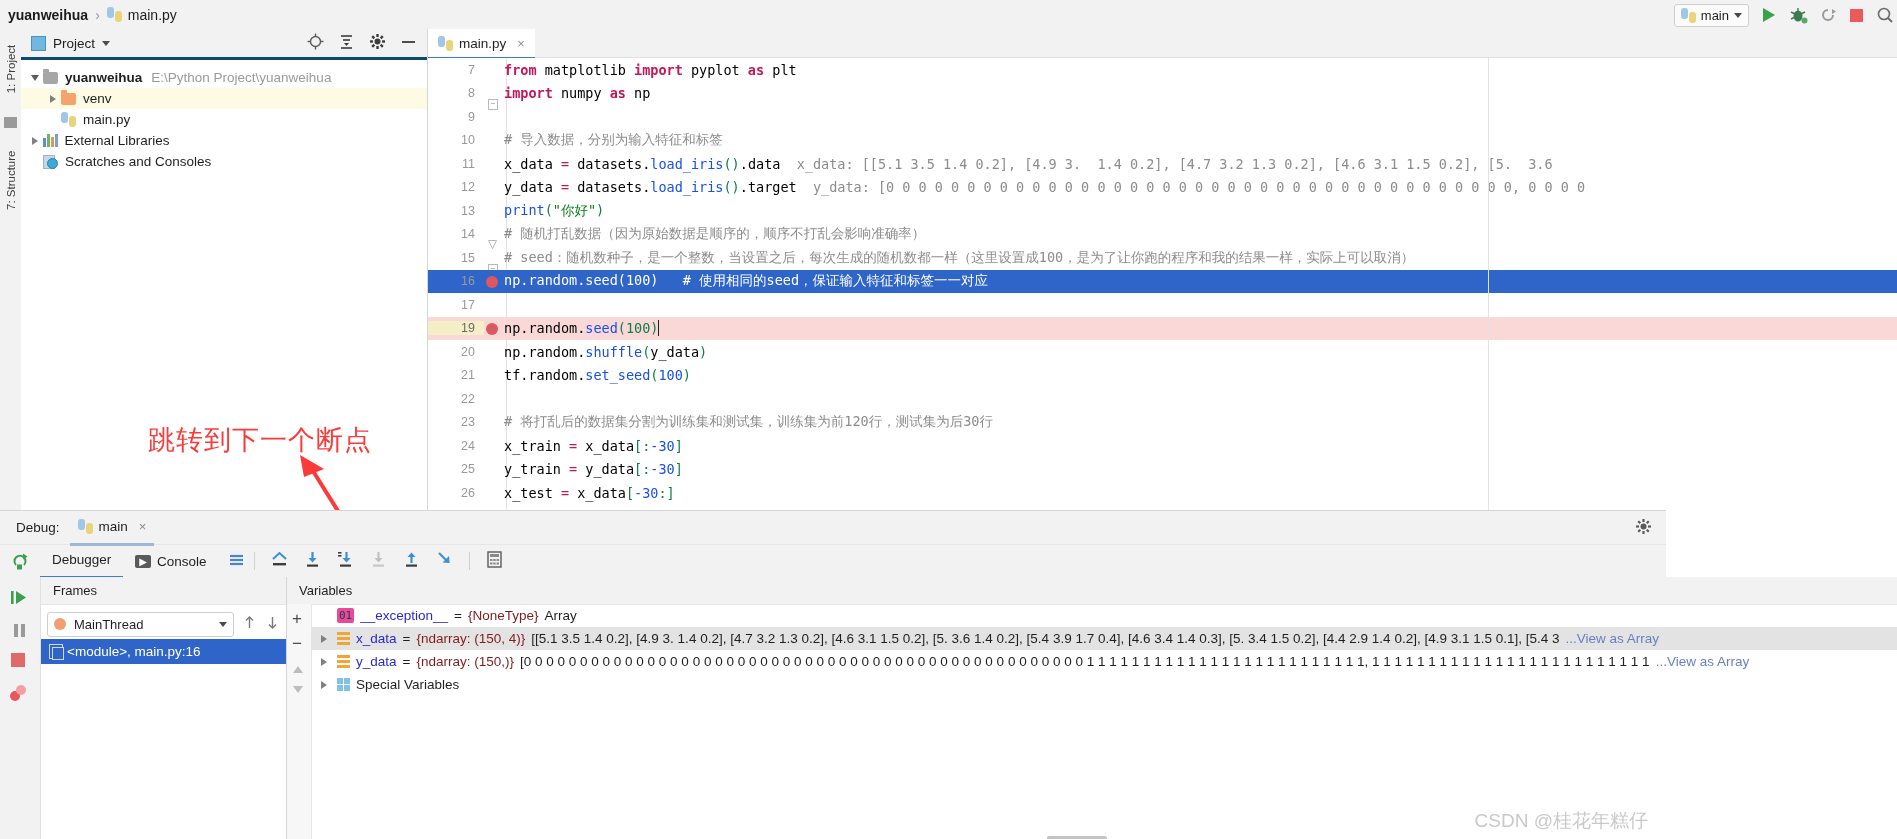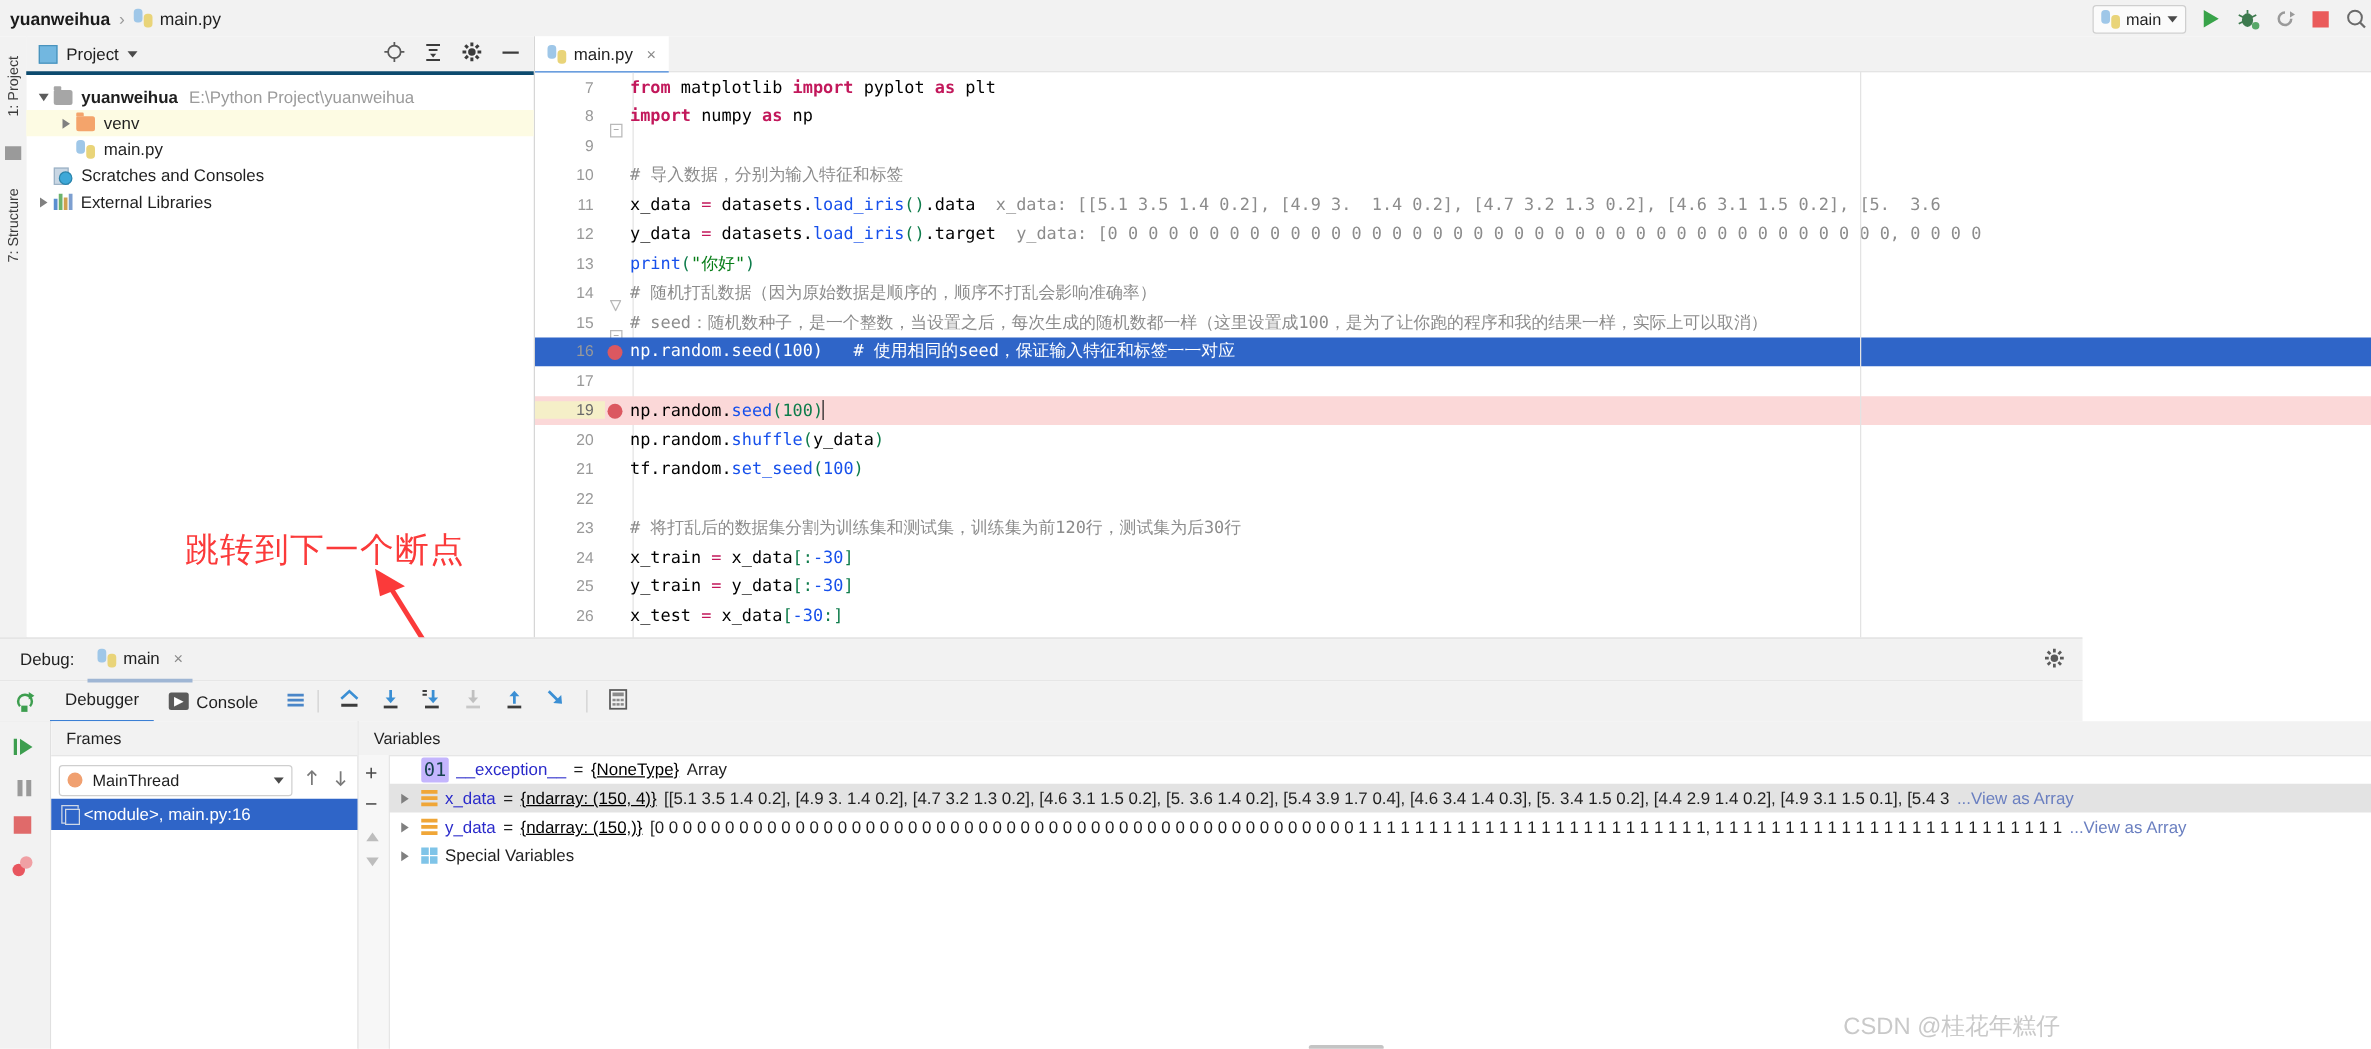--- a/index.html
+++ b/index.html
@@ -157,24 +157,24 @@
   .frame-row { height: 25px; background:#2f65c8; color:#fff; display:flex;align-items:center;gap:4px;padding-left:8px; font-size:13.5px; }
   .copy-ic { width:12px;height:13px;border:1.5px solid #cfd8e6; position:relative; }
   .copy-ic:after{content:"";position:absolute;left:2px;top:2px;width:10px;height:11px;border:1.5px solid #cfd8e6;background:#2f65c8;}
 
   .vars-pane { flex:1; background:#fff; position:relative; }
   .var-tools { position:absolute; left:0; top:27px; width:24px; bottom:0; background:#f7f7f7; border-right:1px solid #e6e6e6; }
   .varlist { position:absolute; left:24px; top:27px; right:0; bottom:0; overflow:hidden; font-size:13.5px; }
   .vrow { height: 23px; display:flex; align-items:center; gap:6px; padding-left:6px; white-space:nowrap; overflow:hidden; }
   .vrow.hl { background:#e3e3e3; }
   .vname { color:#2a2aca; }
-  .vtype { color:#000000;text-decoration:underline; }
+  .vtype { color:#7f1d1d; }
   .vval { color:#1f1f1f; }
   .viewas { color:#6a7fc0; }
-  .ic-01 { background:#c4b5fd; color:#15424d; font-size:15px; padding:1px 2px; border-radius:2px; font-family:"DejaVu Sans Mono",monospace; }
+  .ic-01 { background:#ec4899; color:#15424d; font-size:11px; padding:1px 2px; border-radius:2px; font-family:"DejaVu Sans Mono",monospace; }
   .ic-arr { width:13px;height:13px;display:flex;flex-direction:column;justify-content:space-between; }
   .ic-arr i{ display:block;height:3px;background:#f0a637; }
   .ic-sp { width:13px;height:13px;display:grid;grid-template-columns:1fr 1fr;grid-template-rows:1fr 1fr;gap:1.5px; }
   .ic-sp i{ display:block;background:#7fc4e8; }
 
   .watermark { position:absolute; right: 18px; bottom: 6px; color:#c9c9c9; font-size: 19px; }
   .hscroll { position:absolute; left:760px; bottom:0px; width:60px; height:4px; background:#c4c4c4; border-radius:2px; }
 </style>
 </head>
 <body>
@@ -291,38 +291,38 @@
             <span class="arrow-r"></span>
           </span>
         <span class="folder f-orange"></span>
         <span class="tlabel">venv</span>
       </div>
       <div class="trow" style="padding-left:24px">
         <span class="arrow-slot"></span>
         <span class="pyicon"></span>
         <span class="tlabel">main.py</span>
       </div>
-      <div class="trow" style="padding-left:22px">
-        <span class="clock-ic">
-            <i class="pg"></i>
-            <i class="cl"></i>
-          </span>
-        <span class="tlabel">Scratches and Consoles</span>
-      </div>
       <div class="trow">
         <span class="arrow-slot">
             <span class="arrow-r"></span>
           </span>
         <span class="libs-ic">
           <i style="height:9px;background:#5a8fd0"></i>
             <i style="height:13px;background:#6cb36c"></i>
             <i style="height:10px;background:#d0a050"></i>
             <i style="height:13px;background:#7d9fd0"></i>
         </span>
         <span class="tlabel">External Libraries</span>
+      </div>
+      <div class="trow" style="padding-left:22px">
+        <span class="clock-ic">
+            <i class="pg"></i>
+            <i class="cl"></i>
+          </span>
+        <span class="tlabel">Scratches and Consoles</span>
       </div>
     </div>
   </div>
 
   <div class="editor">
     <div class="tabbar">
       <div class="etab">
         <span class="pyicon"></span>
         <span>main.py</span>
         <span class="xclose">×</span>

